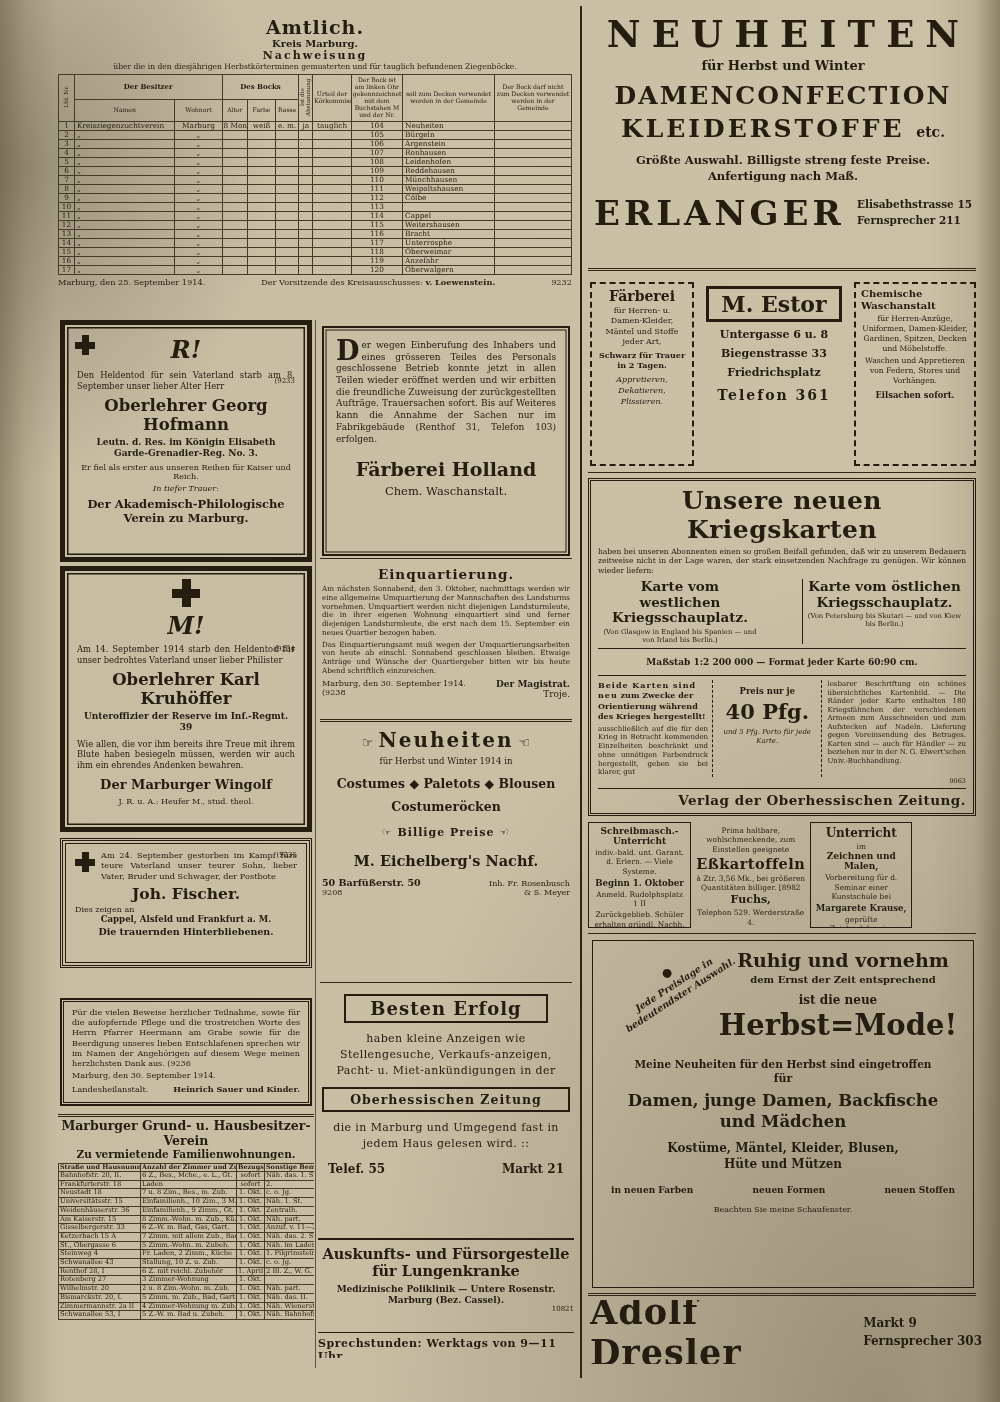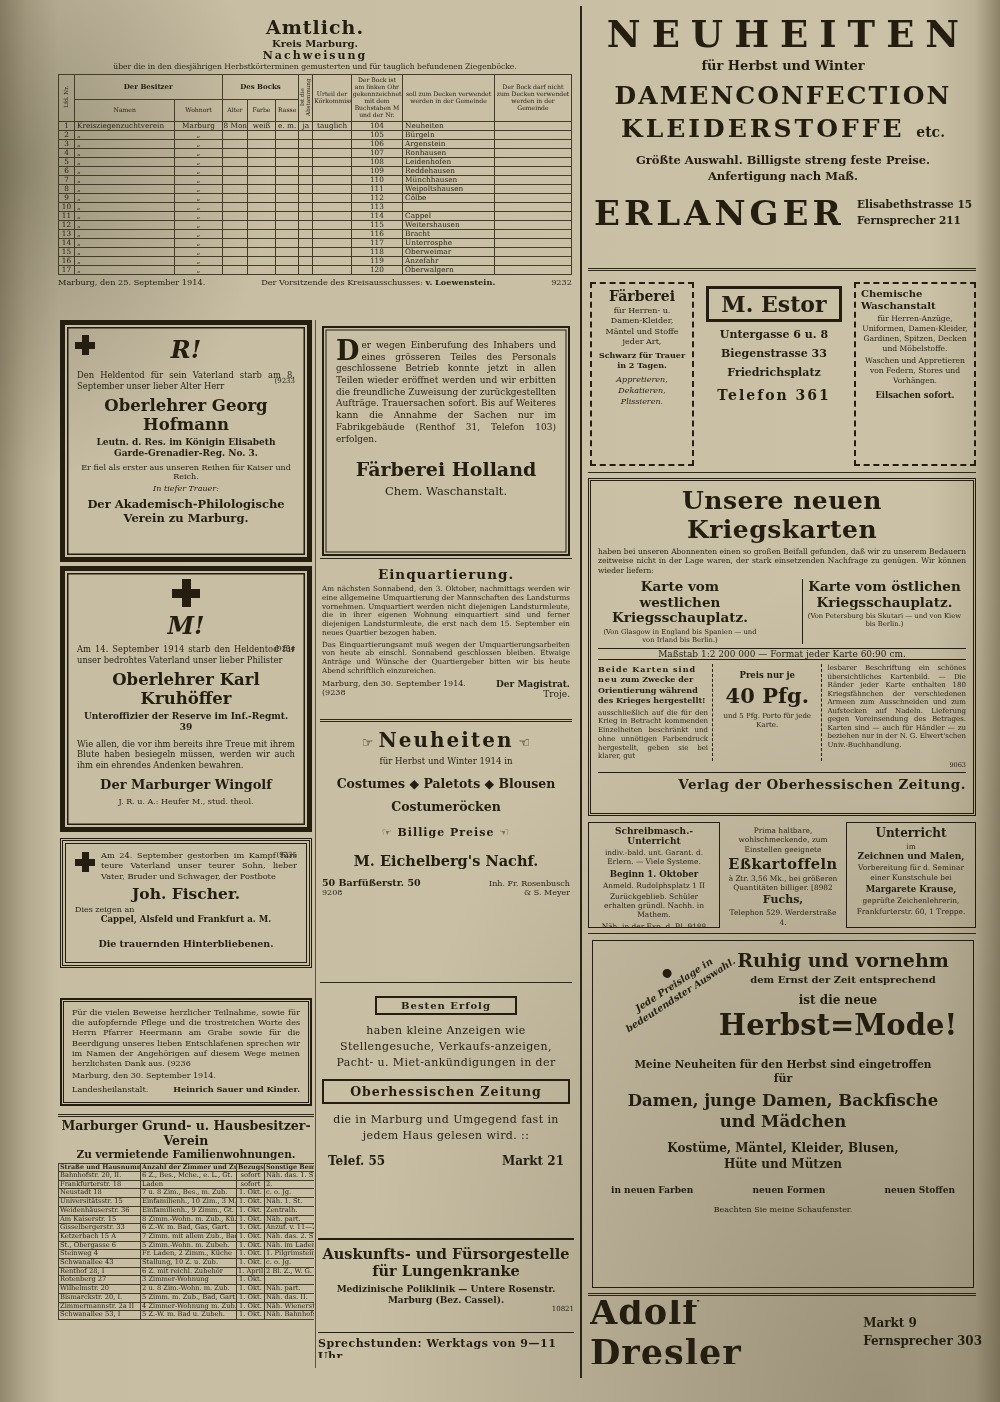--- a/index.html
+++ b/index.html
@@ -99,21 +99,21 @@
   #eich .hand { font-size:13px; vertical-align:middle; }
   #eich .sb { font-size:8.6px; margin-top:4px; }
   #eich .l1 { font-size:12.5px; font-weight:bold; margin-top:10px; }
   #eich .l2 { font-size:12.5px; font-weight:bold; margin-top:8px; }
   #eich .pr { font-size:11px; font-weight:bold; margin-top:12px; letter-spacing:1px; }
   #eich .nm { font-size:14.5px; font-weight:bold; margin-top:13px; }
   #eich .ft { display:flex; justify-content:space-between; align-items:flex-end; margin-top:8px; font-size:8px; }
   #eich .ad { font-size:9.5px; font-weight:bold; }
 
   #erfolg { left:322px; top:988px; width:248px; height:248px; padding-top:6px; }
-  #erfolg .bx1 { display:inline-block; border:2px solid #241d10; padding:2px 24px; font-size:10px; font-weight:bold; letter-spacing:1px; }
+  #erfolg .bx1 { display:inline-block; border:2px solid #241d10; padding:2px 24px; font-size:18px; font-weight:bold; letter-spacing:1px; }
   #erfolg .p { font-size:11px; line-height:1.45; margin-top:8px; letter-spacing:.4px; }
   #erfolg .bx2 { border:2px solid #241d10; padding:3px 4px; font-size:12.5px; font-weight:bold; letter-spacing:1px; margin-top:8px; }
   #erfolg .ft { display:flex; justify-content:space-between; font-size:12px; font-weight:bold; margin-top:10px; padding:0 6px; }
 
   #lungen { left:318px; top:1238px; width:256px; height:92px; border-top:2px solid #241d10; padding-top:5px; }
   #lungen .t { font-size:14.5px; font-weight:bold; line-height:1.2; }
   #lungen .l { font-size:9px; font-weight:bold; margin-top:4px; }
   #lungen .n { font-size:7px; text-align:right; }
   #sprech { left:318px; top:1332px; width:256px; height:26px; border-top:1.5px solid #241d10; padding-top:4px; font-size:11px; font-weight:bold; letter-spacing:.5px; }
 
@@ -145,34 +145,34 @@
   #estor .rf { font-size:8.4px; font-weight:bold; text-align:center; margin-top:4px; }
 
   #kk { left:588px; top:478px; width:388px; height:338px; border:3px double #241d10; padding:5px 7px; }
   #kk .t { font-size:25px; font-weight:bold; text-align:center; letter-spacing:.5px; }
   #kk .intro { font-size:7.5px; line-height:1.25; margin-top:3px; }
   #kk .maps { display:flex; margin-top:4px;gap:40px; }
   #kk .map { width:50%; padding:0 4px; text-align:center; }
   #kk .map + .map { border-left:1px solid #241d10; }
   #kk .mt { font-size:13.5px; font-weight:bold; line-height:1.15; }
   #kk .ms { font-size:6.8px; line-height:1.2; margin-top:2px; }
-  #kk .mass { border-top:1px solid #241d10; border-bottom:1px solid #241d10; font-size:9px; font-weight:normal; text-align:center; padding:0 0; margin-top:4px; }
+  #kk .mass { border-top:1px solid #241d10; border-bottom:1px solid #241d10; font-size:9px; font-weight:bold; text-align:center; padding:8px 0; margin-top:4px; }
   #kk .cols { display:flex; margin-top:4px; }
   #kk .cl { width:31%; font-size:8px; font-weight:bold; line-height:1.3; padding-right:4px; }
   #kk .cl .sp { letter-spacing:1px; }
   #kk .cl .tt { font-size:7px; font-weight:normal; margin-top:3px; line-height:1.25; }
   #kk .cm { width:30%; text-align:center; border-left:1px dashed #241d10; border-right:1px dashed #241d10; padding:6px 3px 0; }
   #kk .cm .pp { font-size:8.5px; font-weight:bold; }
   #kk .cm .pg { font-size:21px; font-weight:bold; margin-top:3px; }
-  #kk .cm .po { font-size:7px; margin-top:4px; line-height:1.25; }
+  #kk .cm .po { font-size:7px; margin-top:4px; line-height:1.25;font-style:italic; }
   #kk .cr { width:39%; font-size:7px; line-height:1.22; padding-left:5px; }
   #kk .num { text-align:right; font-size:6.5px; }
   #kk .verlag { border-top:1px solid #241d10; margin-top:3px; padding-top:3px; font-size:13.5px; font-weight:bold; text-align:right; letter-spacing:.5px; }
 
-  #klein { left:588px; top:822px; width:388px; height:106px; display:flex; }
+  #klein { left:588px; top:822px; width:324px; height:106px; display:flex; }
   #klein .kbox { padding:3px 4px; }
   #klein .k1 { width:132px; border:1px solid #241d10; }
   #klein .k2 { width:126px; padding:2px 5px; }
   #klein .k3 { width:130px; border:1px solid #241d10; }
   #klein .kt { font-size:9px; font-weight:bold; text-align:center; }
   #klein .ks { font-size:7.4px; line-height:1.25; text-align:center; margin-top:2px; }
   #klein .kb { font-size:8.6px; font-weight:bold; text-align:center; margin-top:2px; }
   #klein .kart { font-size:14.5px; font-weight:bold; text-align:center; letter-spacing:.5px; margin-top:1px; }
   #klein .fuchs { font-size:11px; font-weight:bold; text-align:center; margin-top:1px; }
   #klein .unt { font-size:12px; font-weight:bold; text-align:center; }
@@ -535,21 +535,21 @@
     <div class="ob-small">J. R. u. A.: Heufer M., stud. theol.</div>
   </section>
 
   <section id="fischer" class="sec">
     <span class="icross" style="float:left;margin:2px 6px 2px 0;"></span>
     <div class="ob-num" style="right:12px;top:10px;">(9235</div>
     <div class="ob-intro j" style="font-size:8.2px;">Am 24. September gestorben im Kampf fürs teure Vaterland unser teurer Sohn, lieber Vater, Bruder und Schwager, der Postbote</div>
     <div class="ob-name" style="font-size:15.5px;margin-top:3px;">Joh. Fischer.</div>
     <div style="font-size:8px;margin-top:2px;">Dies zeigen an</div>
     <div class="b c" style="font-size:8.6px;">Cappel, Alsfeld und Frankfurt a. M.</div>
-    <div class="b c" style="font-size:9.5px;margin-top:14px;">Die trauernden Hinterbliebenen.</div>
+    <div class="b c" style="font-size:9.5px;margin-top:2px;">Die trauernden Hinterbliebenen.</div>
   </section>
 
   <section id="danksagung" class="sec">
     <div class="tx j">Für die vielen Beweise herzlicher Teilnahme, sowie für die aufopfernde Pflege und die trostreichen Worte des Herrn Pfarrer Heermann am Grabe sowie für die Beerdigung unseres lieben Entschlafenen sprechen wir im Namen der Angehörigen auf diesem Wege meinen herzlichsten Dank aus.  (9236</div>
     <div style="font-size:8px;margin-top:2px;">Marburg, den 30. September 1914.</div>
     <div class="ft">
       <span>Landesheilanstalt.</span>
       <span class="b">Heinrich Sauer und Kinder.</span>
     </div>
   </section>

